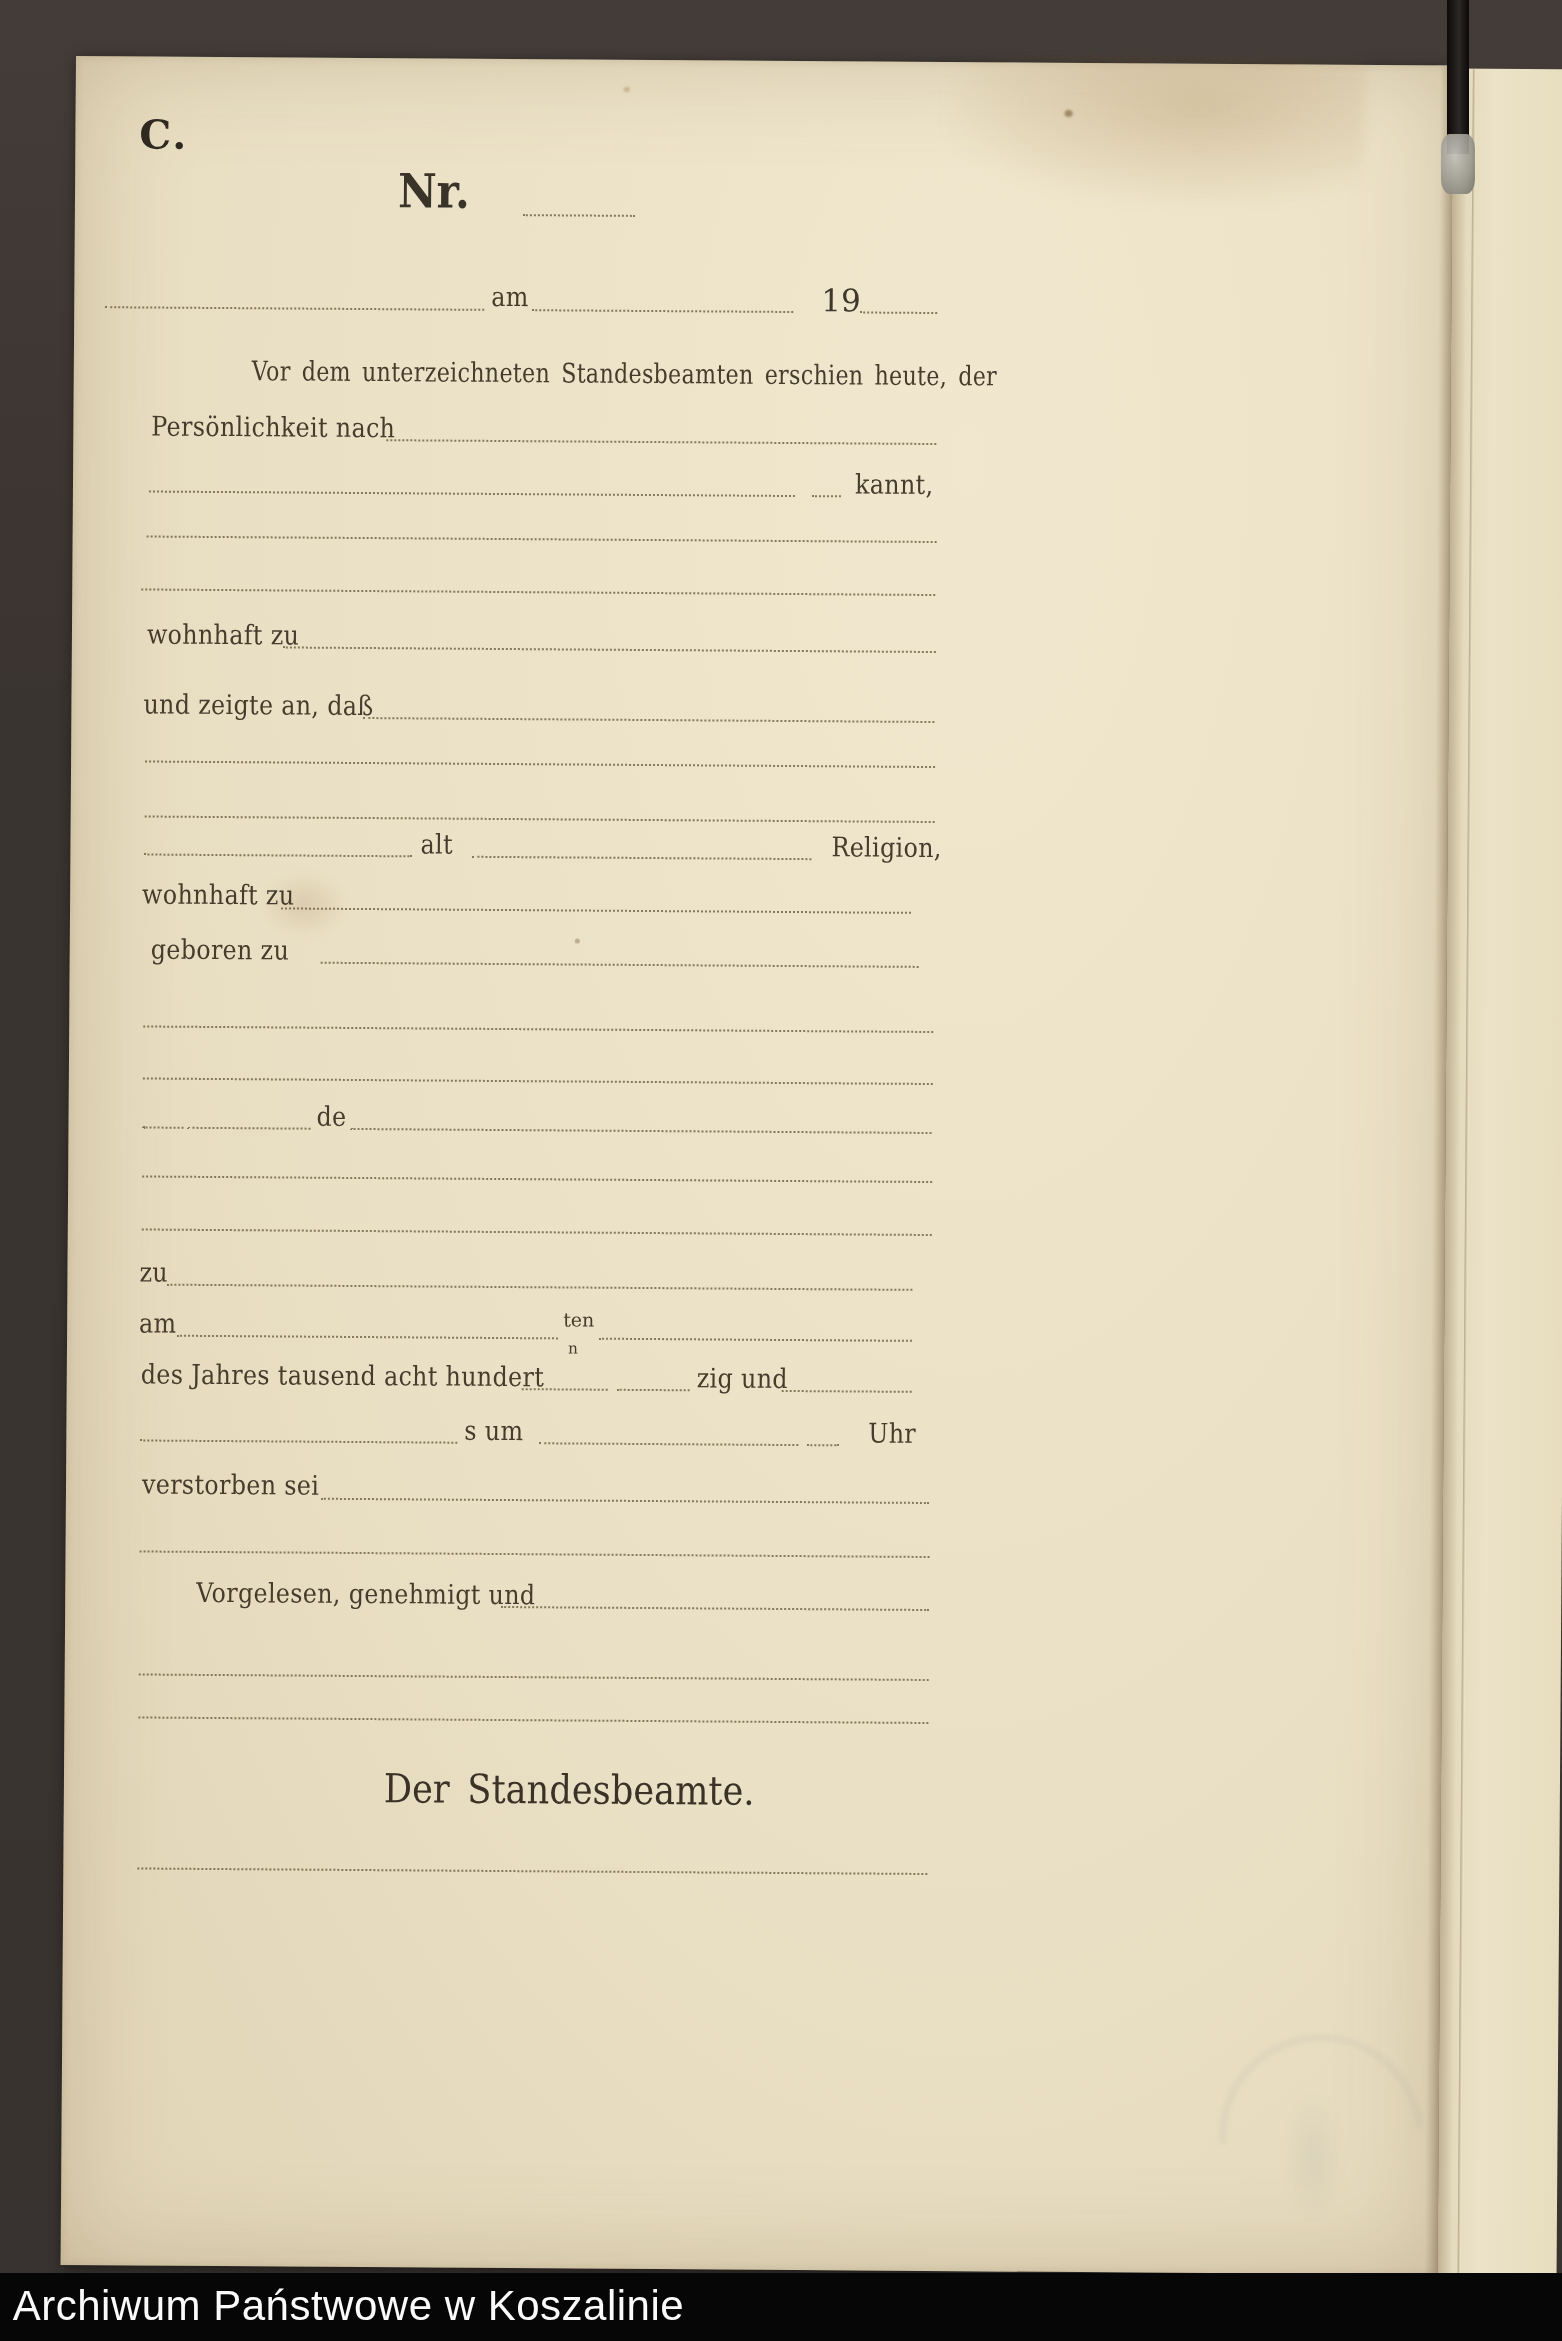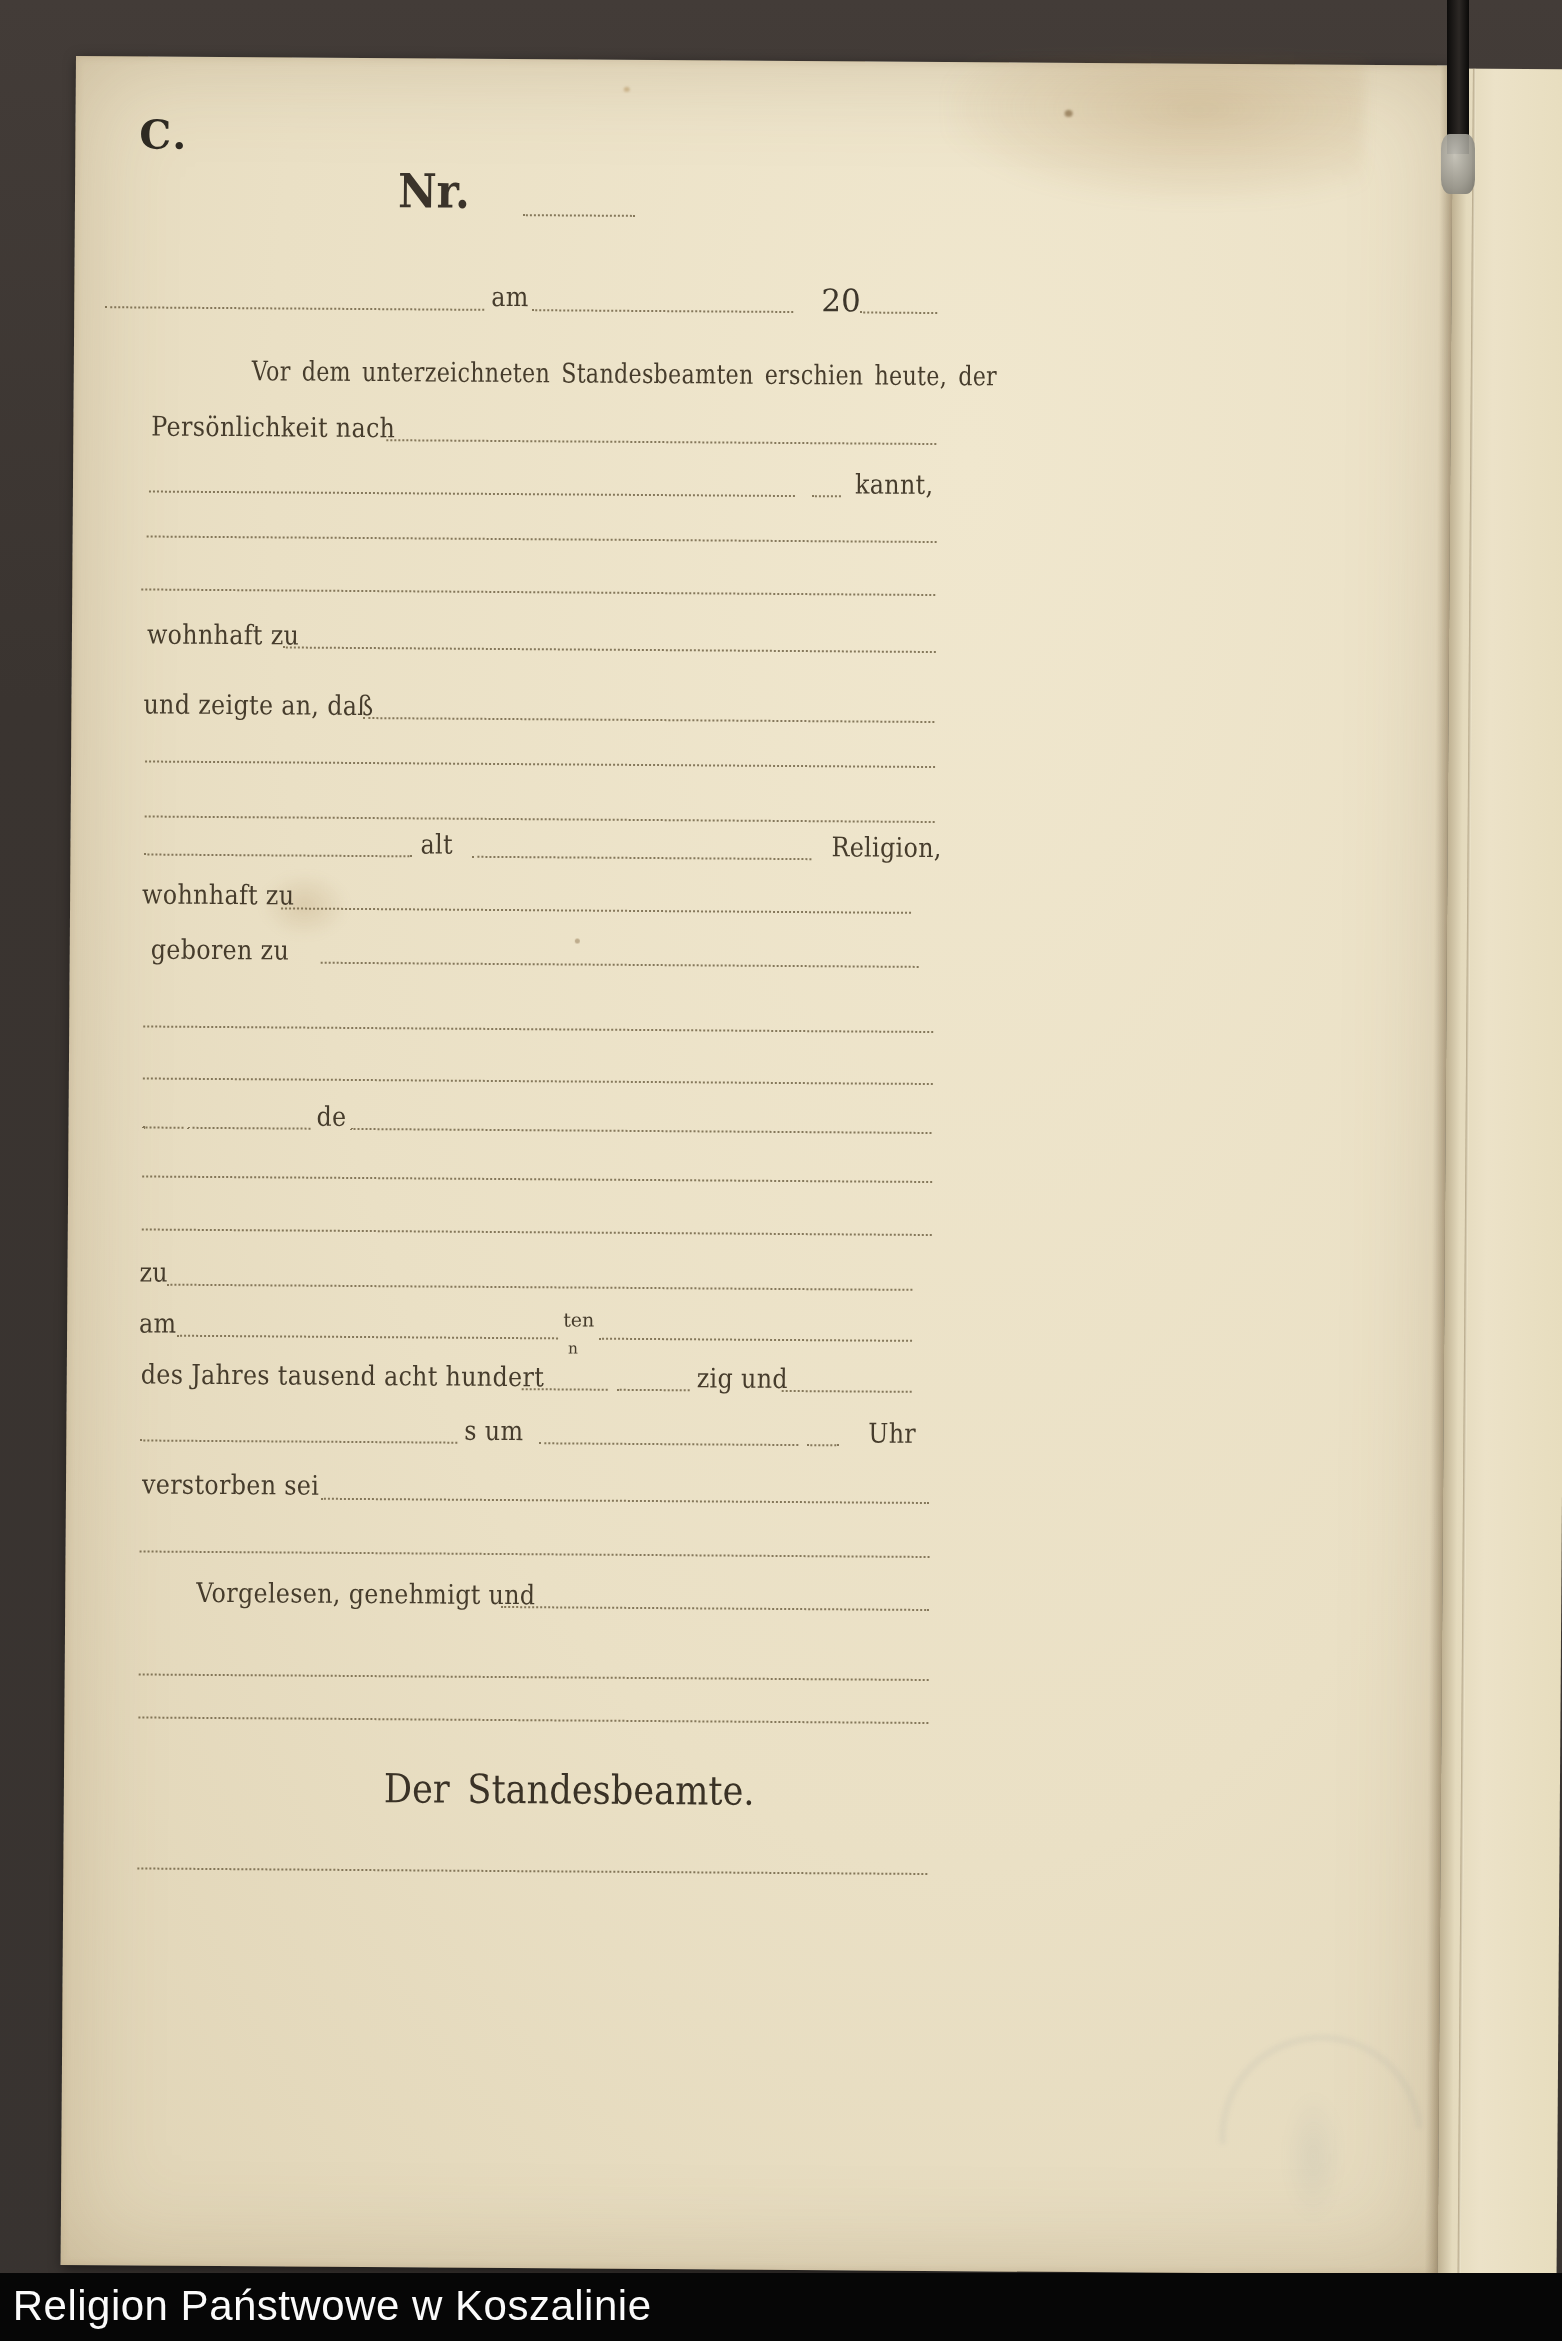--- a/index.html
+++ b/index.html
@@ -76,21 +76,21 @@
       <div class="speck2"></div>
       <div class="speck3"></div>
 
       <div class="sec" style="left:64px;top:54px;">C.</div>
       <div class="nr" style="left:323px;top:105px;">Nr.</div>
       <div class="dl" style="left:448px;top:155px;width:112px;"></div>
 
       <div class="dl" style="left:31px;top:250px;width:379px;"></div>
       <div class="t" style="left:417px;top:222px;">am</div>
       <div class="dl" style="left:458px;top:250px;width:261px;"></div>
-      <div class="num" style="left:747px;top:221px;">20</div>
+      <div class="num" style="left:747px;top:221px;">19</div>
       <div class="dl" style="left:786px;top:250px;width:77px;"></div>
 
       <div class="t intro" style="left:178px;top:298px;">Vor dem unterzeichneten Standesbeamten erschien heute, der</div>
 
       <div class="t" style="left:78px;top:354px;">Persönlichkeit nach</div>
       <div class="dl" style="left:313px;top:381px;width:550px;"></div>
 
       <div class="dl" style="left:76px;top:434px;width:646px;"></div>
       <div class="dl" style="left:739px;top:434px;width:29px;"></div>
       <div class="t" style="left:782px;top:407px;">kannt,</div>
@@ -175,17 +175,17 @@
 
     <div class="page2">
       <div class="crease"></div>
     </div>
   </div>
 
   <div class="ribbon"></div>
   <div class="ribbon-tip"></div>
 
   <div class="footer-bar">
-    <span>Religion Państwowe w Koszalinie</span>
+    <span>Archiwum Państwowe w Koszalinie</span>
   </div>
 
 </div>
 
 
 </body></html>

